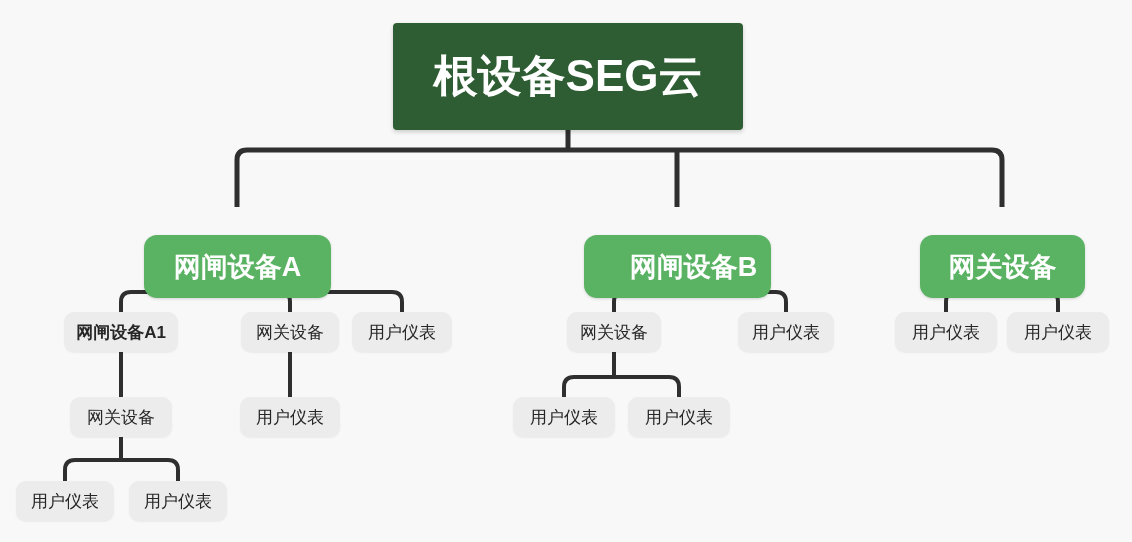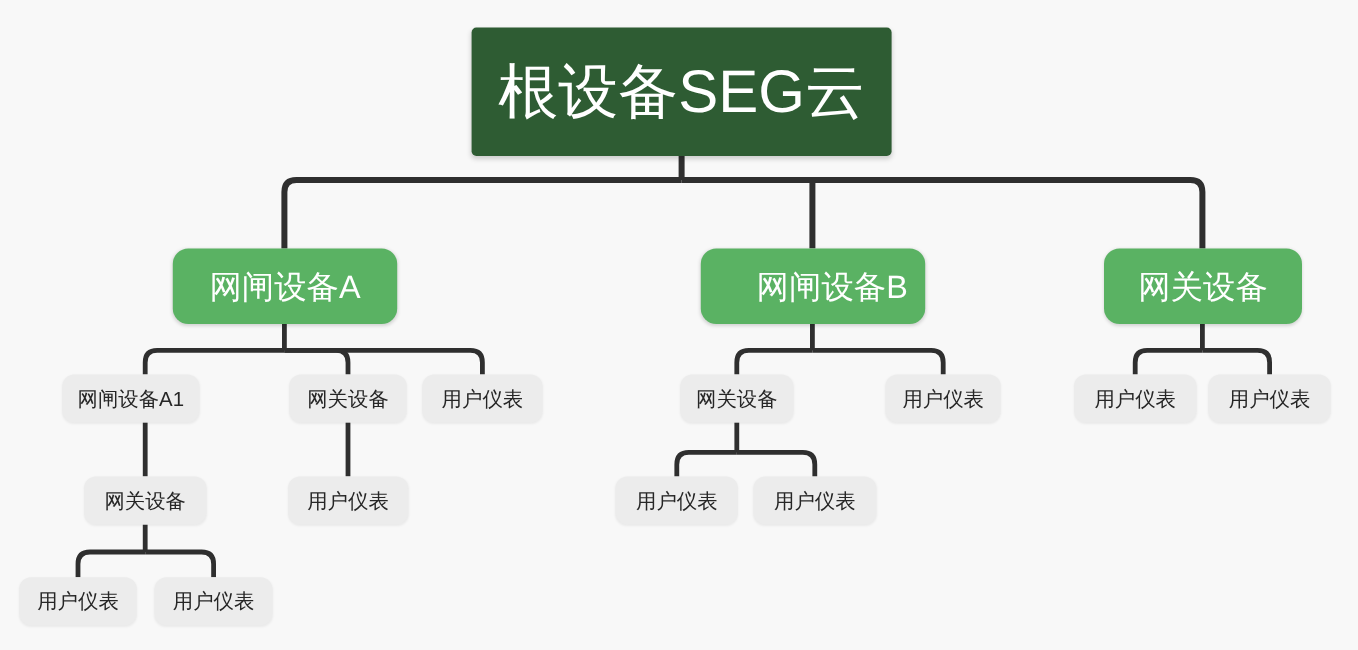--- a/index.html
+++ b/index.html
@@ -14,27 +14,28 @@
   .edge{fill:none;stroke:var(--line-color,#2f2f2f);stroke-width:4;}
   .edge.lvl1{stroke-width:5;}
   .node{
     position:absolute;
     display:flex;align-items:center;justify-content:center;
     box-sizing:border-box;white-space:nowrap;
     cursor:default;
   }
   .node.root{
     background:var(--root-fill,#2e5c33);color:var(--root-text,#ffffff);
-    font-size:50px;font-weight:normal;border-radius:4px;
+    font-size:44px;font-weight:bold;border-radius:4px;
     box-shadow:0 2px 4px rgba(0,0,0,.18);
   }
   .node.branch{
     background:var(--branch-fill,#5ab263);color:var(--branch-text,#ffffff);
-    font-size:27px;font-weight:normal;border-radius:13px;
+    font-size:27px;font-weight:bold;border-radius:13px;
     box-shadow:0 1px 3px rgba(0,0,0,.15);
+    margin-top:28px;
   }
   .node.leaf{
     background:var(--leaf-fill,#ececec);color:var(--leaf-text,#262626);
     font-size:17px;font-weight:400;border-radius:10px;
     box-shadow:0 1px 2px rgba(0,0,0,.06);
   }
 </style>
 </head>
 <body style="--canvas-bg: #f8f8f8; --line-color: #2f2f2f; --root-fill: #2e5c33; --root-text: #ffffff; --branch-fill: #5ab263; --branch-text: #ffffff; --leaf-fill: #ececec; --leaf-text: #262626;">
 
@@ -70,21 +71,21 @@
     <path class="edge" d="M65 481 V470 Q65 460 75 460 H121"></path>
     <path class="edge" d="M178 481 V470 Q178 460 168 460 H121"></path>
   </svg>
 
   <div class="node root" style="left:393px;top:23px;width:350px;height:107px;">根设备SEG云</div>
 
   <div class="node branch" style="left:144px;top:207px;width:187px;height:63px;">网闸设备A</div>
   <div class="node branch" style="left:584px;top:207px;width:187px;height:63px;padding-left:32px;">网闸设备B</div>
   <div class="node branch" style="left:920px;top:207px;width:165px;height:63px;">网关设备</div>
 
-  <div class="node leaf" style="left:52px;top:312px;width:114px;height:40px;">网闸设备A1</div>
+  <div class="node leaf" style="left:64px;top:312px;width:114px;height:40px;font-weight:bold;">网闸设备A1</div>
   <div class="node leaf" style="left:241px;top:312px;width:98px;height:40px;">网关设备</div>
   <div class="node leaf" style="left:352px;top:312px;width:100px;height:40px;">用户仪表</div>
   <div class="node leaf" style="left:567px;top:312px;width:94px;height:40px;">网关设备</div>
   <div class="node leaf" style="left:738px;top:312px;width:96px;height:40px;">用户仪表</div>
   <div class="node leaf" style="left:895px;top:312px;width:102px;height:40px;">用户仪表</div>
   <div class="node leaf" style="left:1007px;top:312px;width:102px;height:40px;">用户仪表</div>
 
   <div class="node leaf" style="left:70px;top:397px;width:102px;height:40px;">网关设备</div>
   <div class="node leaf" style="left:240px;top:397px;width:100px;height:40px;">用户仪表</div>
   <div class="node leaf" style="left:513px;top:397px;width:102px;height:40px;">用户仪表</div>

